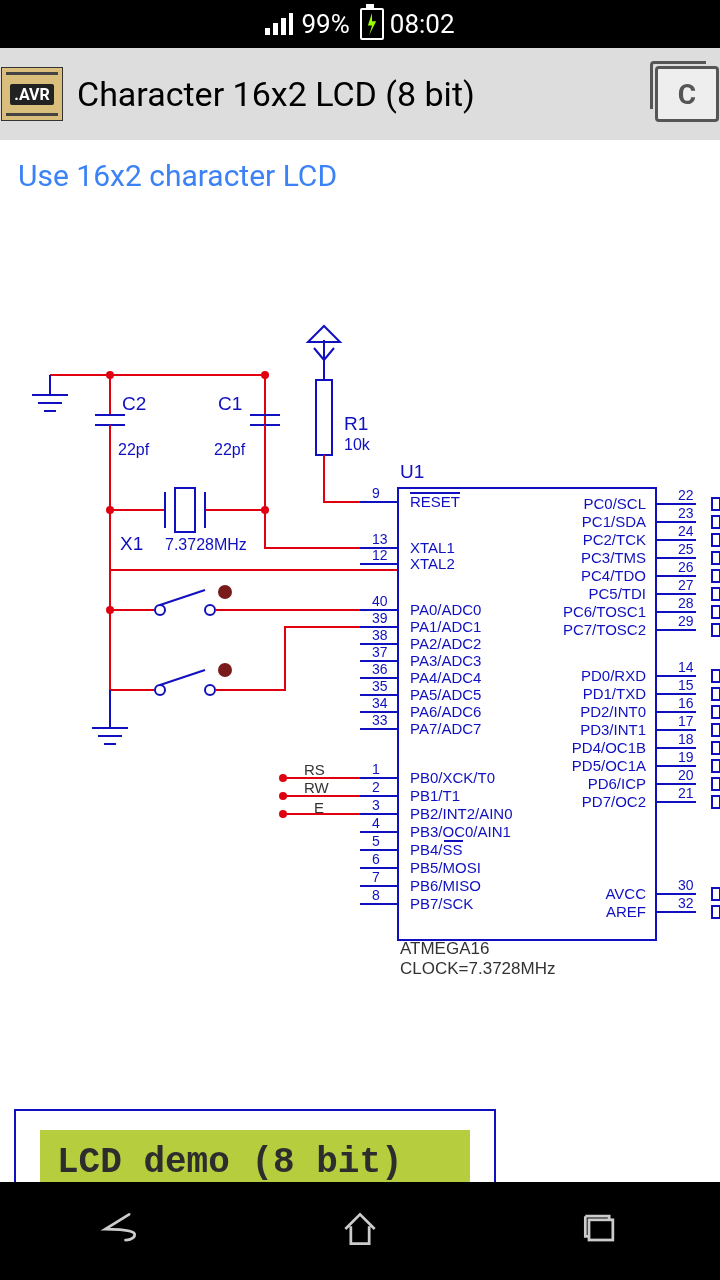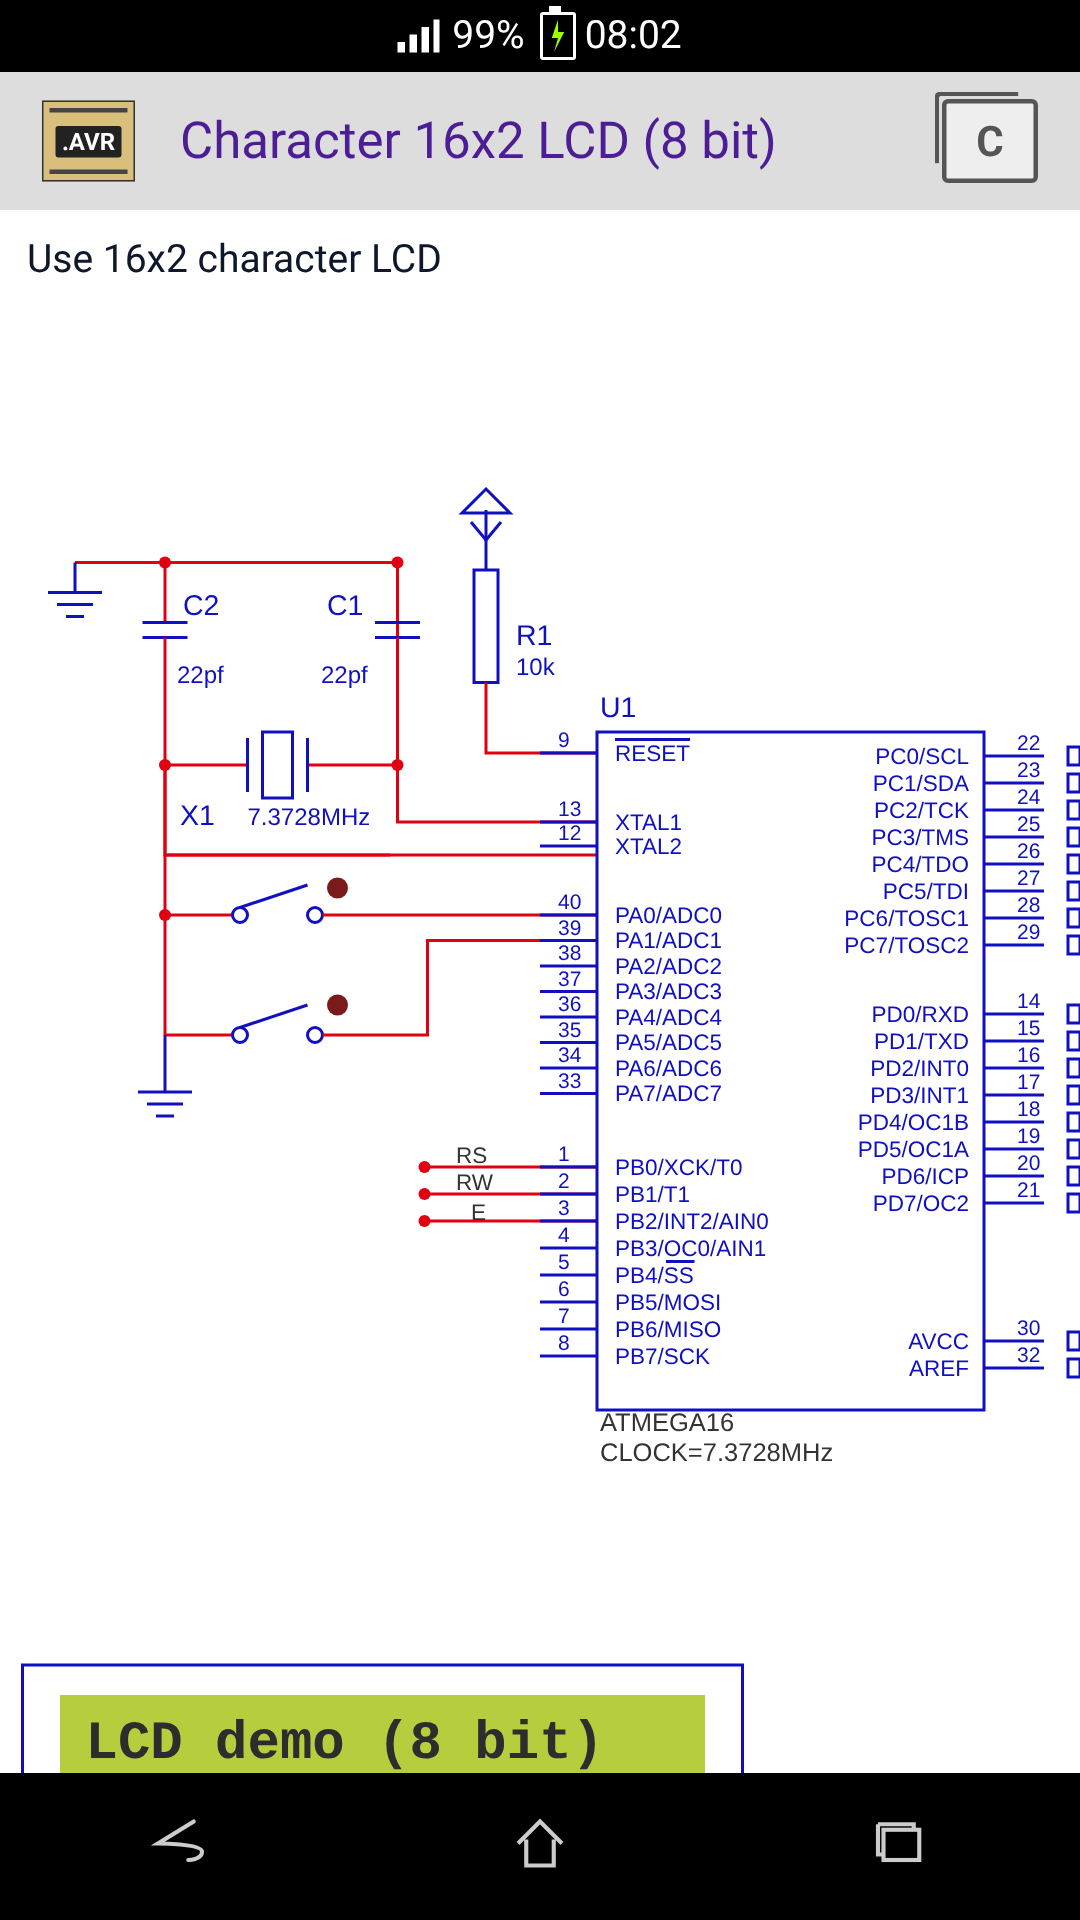--- a/index.html
+++ b/index.html
@@ -6,30 +6,30 @@
   .statusbar{height:48px;background:#000;color:#fff;display:flex;align-items:center;justify-content:center;padding:0 12px;font-size:26px;font-weight:400}
   .statusbar .sig{width:28px;height:22px;margin-right:8px;display:flex;align-items:flex-end;gap:3px}
   .statusbar .sig span{width:5px;background:#fff}
   .statusbar .sig span:nth-child(1){height:7px}
   .statusbar .sig span:nth-child(2){height:12px}
   .statusbar .sig span:nth-child(3){height:17px}
   .statusbar .sig span:nth-child(4){height:22px}
   .statusbar .batt{display:inline-block;width:20px;height:28px;border:2px solid #fff;border-radius:2px;position:relative;margin:0 6px 0 10px;color:#9f0}
   .statusbar .batt::before{content:"";position:absolute;top:-6px;left:4px;width:8px;height:4px;background:#fff}
   .statusbar .batt svg{position:absolute;inset:0;margin:auto}
-  .actionbar{height:92px;background:#ddd;display:flex;align-items:center;padding:0 28px;border-bottom:1px solid #bbb}
+  .actionbar{height:92px;background:#ddd;display:flex;align-items:center;padding:0 1px;border-bottom:1px solid #bbb}
   .appicon{width:60px;height:52px;background:#d9be7c;border:1px solid #333;display:flex;align-items:center;justify-content:center;font-size:16px;font-weight:700;color:#fff;position:relative}
   .appicon span{background:#222;padding:1px 4px;border-radius:2px}
   .appicon::before,.appicon::after{content:"";position:absolute;left:4px;right:4px;height:3px;background:#444}
   .appicon::before{top:4px}.appicon::after{bottom:4px}
-  .title{font-size:34px;color:#4c1d95;margin-left:30px;flex:1}
+  .title{font-size:34px;color:#000000;margin-left:14px;flex:1}
   .codebtn{width:58px;height:50px;border:3px solid #555;border-radius:4px;display:flex;align-items:center;justify-content:center;font-size:28px;font-weight:700;color:#555;position:relative;background:#eee}
   .codebtn::after{content:"";position:absolute;top:-8px;left:-8px;right:10px;bottom:10px;border:3px solid #555;border-right:none;border-bottom:none;border-radius:4px 0 0 0}
   .content{position:absolute;top:140px;left:0;right:0;bottom:98px;overflow:hidden;background:#fff}
-  .subtitle{font-size:26px;color:#0f172a;padding:18px}
+  .subtitle{font-size:30px;color:#3b82f6;padding:18px}
   .schem{position:absolute;top:90px;left:0;right:0}
   .navbar{position:absolute;bottom:0;left:0;right:0;height:98px;background:#000;display:flex;align-items:center;justify-content:space-around}
   .navbar svg{width:44px;height:44px;stroke:#ccc;fill:none;stroke-width:3}
   
   .pin-num{font:14px Arial;fill:#1010c0}
   .pin-name{font:15px Arial;fill:#1010c0}
   .comp-name{font:19px Arial;fill:#1010c0}
   .comp-val{font:16px Arial;fill:#1010c0}
   .comp-sub{font:17px Arial;fill:#333}
   .wire{stroke:#e00010;stroke-width:2;fill:none}

